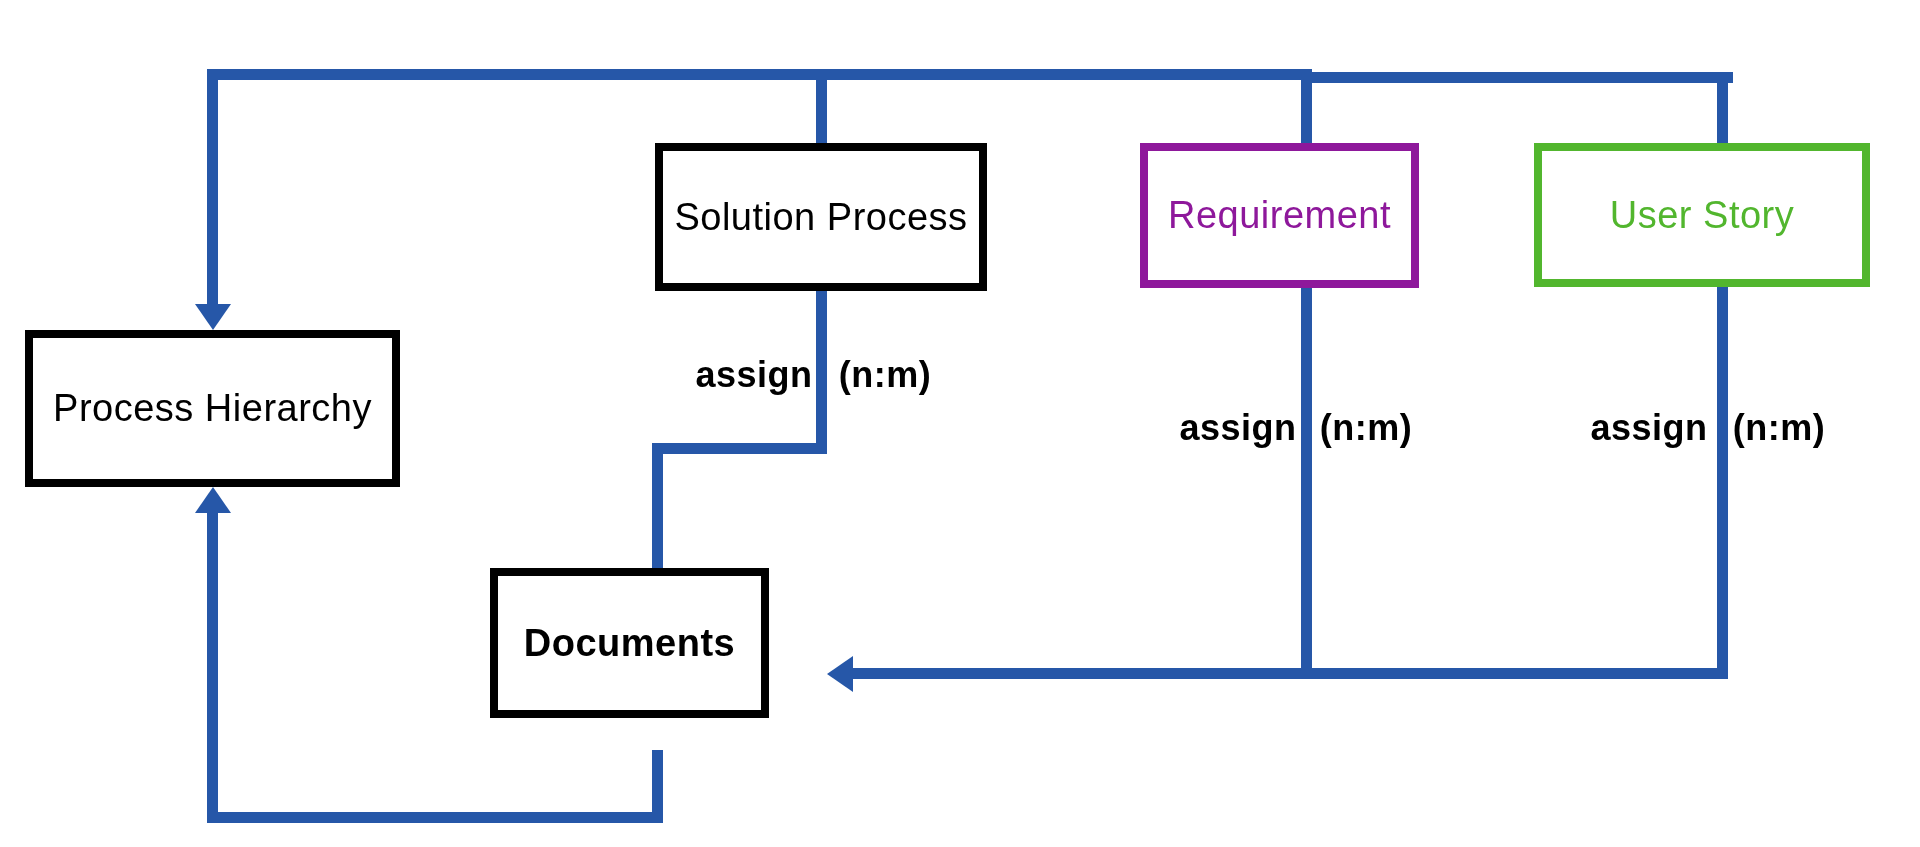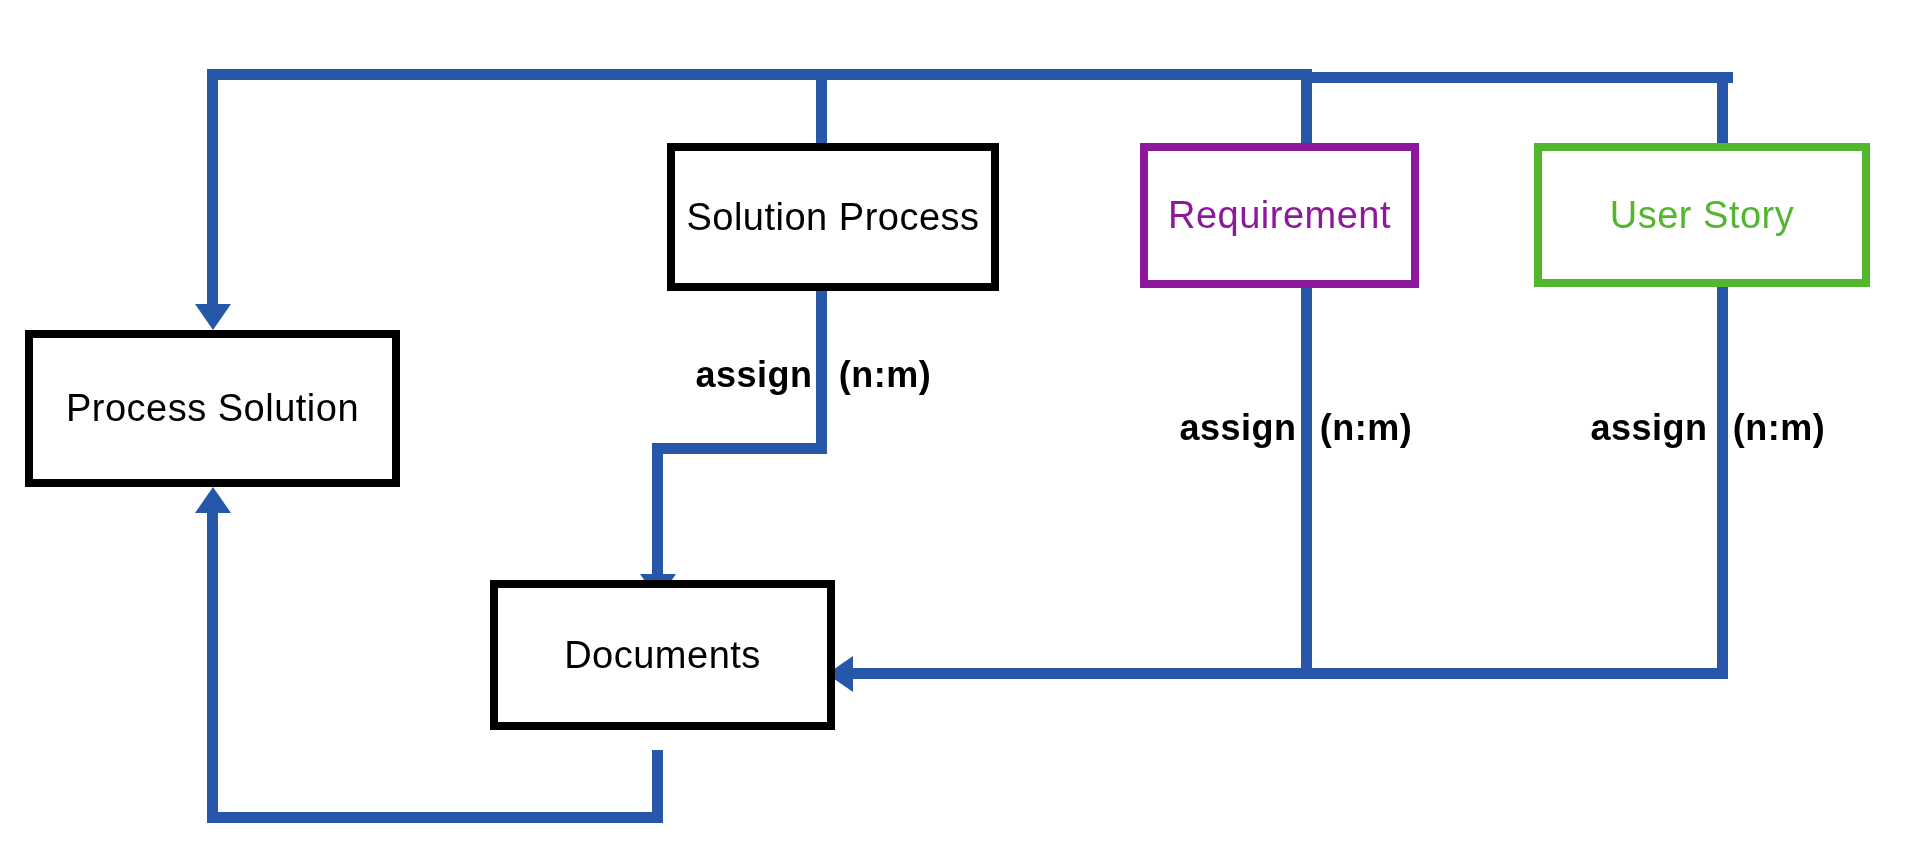--- a/index.html
+++ b/index.html
@@ -23,26 +23,26 @@
     background: #fff;
     display: flex;
     align-items: center;
     justify-content: center;
     font-size: 38px;
     letter-spacing: 0.5px;
     color: var(--text, #000);
     z-index: 3;
   }
   .node-ph   { left: 25px;   top: 330px; width: 375px; height: 157px; }
-  .node-sp   { left: 655px;  top: 143px; width: 332px; height: 148px; margin-left: 12px; }
+  .node-sp   { left: 655px;  top: 143px; width: 332px; height: 148px; }
   .node-req  { left: 1140px; top: 143px; width: 279px; height: 145px;
                border-color: var(--purple, #8E189B); color: var(--purple, #8E189B); }
   .node-us   { left: 1534px; top: 143px; width: 336px; height: 144px;
                border-color: var(--green, #52B62E); color: var(--green, #52B62E); }
-  .node-docs { left: 490px;  top: 580px; width: 345px; height: 150px; }
+  .node-docs { left: 490px;  top: 568px; width: 279px; height: 150px; font-weight: bold; }
 
   
   .seg {
     position: absolute;
     background: var(--connector, #2657A8);
     z-index: 1;
   }
   .seg-trunk-left  { left: 207px;  top: 69px;  width: 1105px; height: 11px; }
   .seg-trunk-right { left: 1307px; top: 72px;  width: 426px;  height: 11px; }
   .seg-ph-top-v    { left: 207px;  top: 69px;  width: 11px;   height: 236px; }
@@ -133,21 +133,21 @@
   <div class="node node-sp">
     <span>Solution Process</span>
   </div>
   <div class="node node-req">
     <span>Requirement</span>
   </div>
   <div class="node node-us">
     <span>User Story</span>
   </div>
   <div class="node node-ph">
-    <span>Process Solution</span>
+    <span>Process Hierarchy</span>
   </div>
   <div class="node node-docs">
     <span>Documents</span>
   </div>
 
   <span class="edge-label lbl-sp-assign">assign</span>
   <span class="edge-label lbl-sp-card">(n:m)</span>
   <span class="edge-label lbl-req-assign">assign</span>
   <span class="edge-label lbl-req-card">(n:m)</span>
   <span class="edge-label lbl-us-assign">assign</span>

